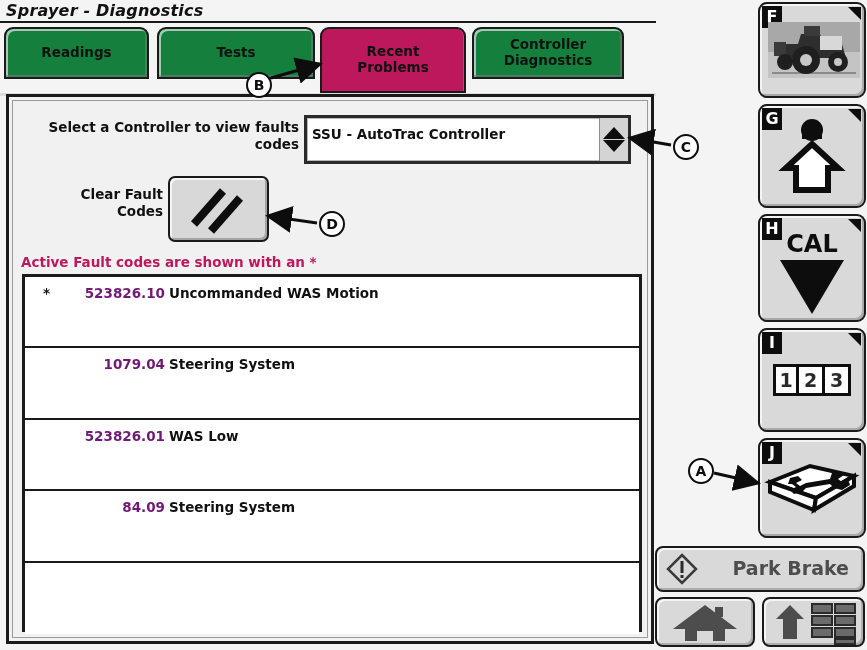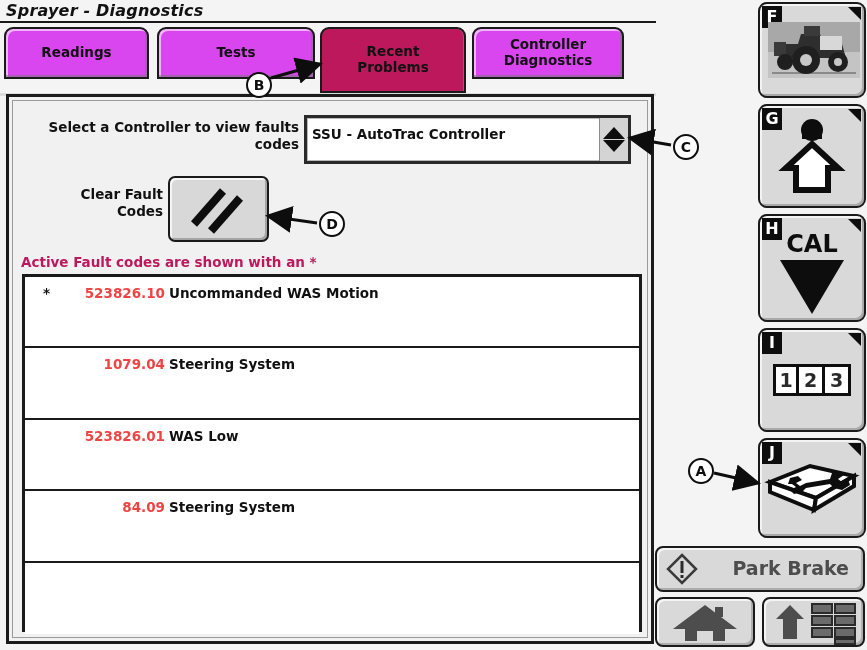--- a/index.html
+++ b/index.html
@@ -28,21 +28,21 @@
   }
 
   
   #tabs {
     position: absolute; left: 2px; top: 27px;
     width: 652px; height: 68px;
   }
   .tab {
     position: absolute; top: 0;
     height: 52px;
-    background: #d946ef;
+    background: #15803d;
     border: 2px solid #1a1a1a;
     border-radius: 9px 9px 0 0;
     display: flex; align-items: center; justify-content: center;
     text-align: center;
     font-size: 13.5px; font-weight: bold; color: #111;
     line-height: 1.15;
     box-shadow: inset -2px -2px 0 rgba(120,120,120,0.55), inset 2px 2px 0 rgba(255,255,255,0.6);
   }
   .tab.active {
     background: #be185d;
@@ -140,21 +140,21 @@
   .fault-row {
     position: relative;
     height: 71.4px;
     border-bottom: 2px solid #1a1a1a;
     background: #ffffff;
   }
   .fault-row:last-child { border-bottom: none; }
   .fault-code {
     position: absolute; left: 8px; top: 8px; width: 132px;
     text-align: right;
-    font-size: 13.5px; font-weight: bold; color: #ef4444;
+    font-size: 13.5px; font-weight: bold; color: #701a75;
   }
   .fault-star {
     position: absolute; left: 18px; top: 8px;
     font-size: 13.5px; font-weight: bold; color: #111;
   }
   .fault-desc {
     position: absolute; left: 144px; top: 8px;
     font-size: 13.5px; font-weight: bold; color: #111;
   }
 

